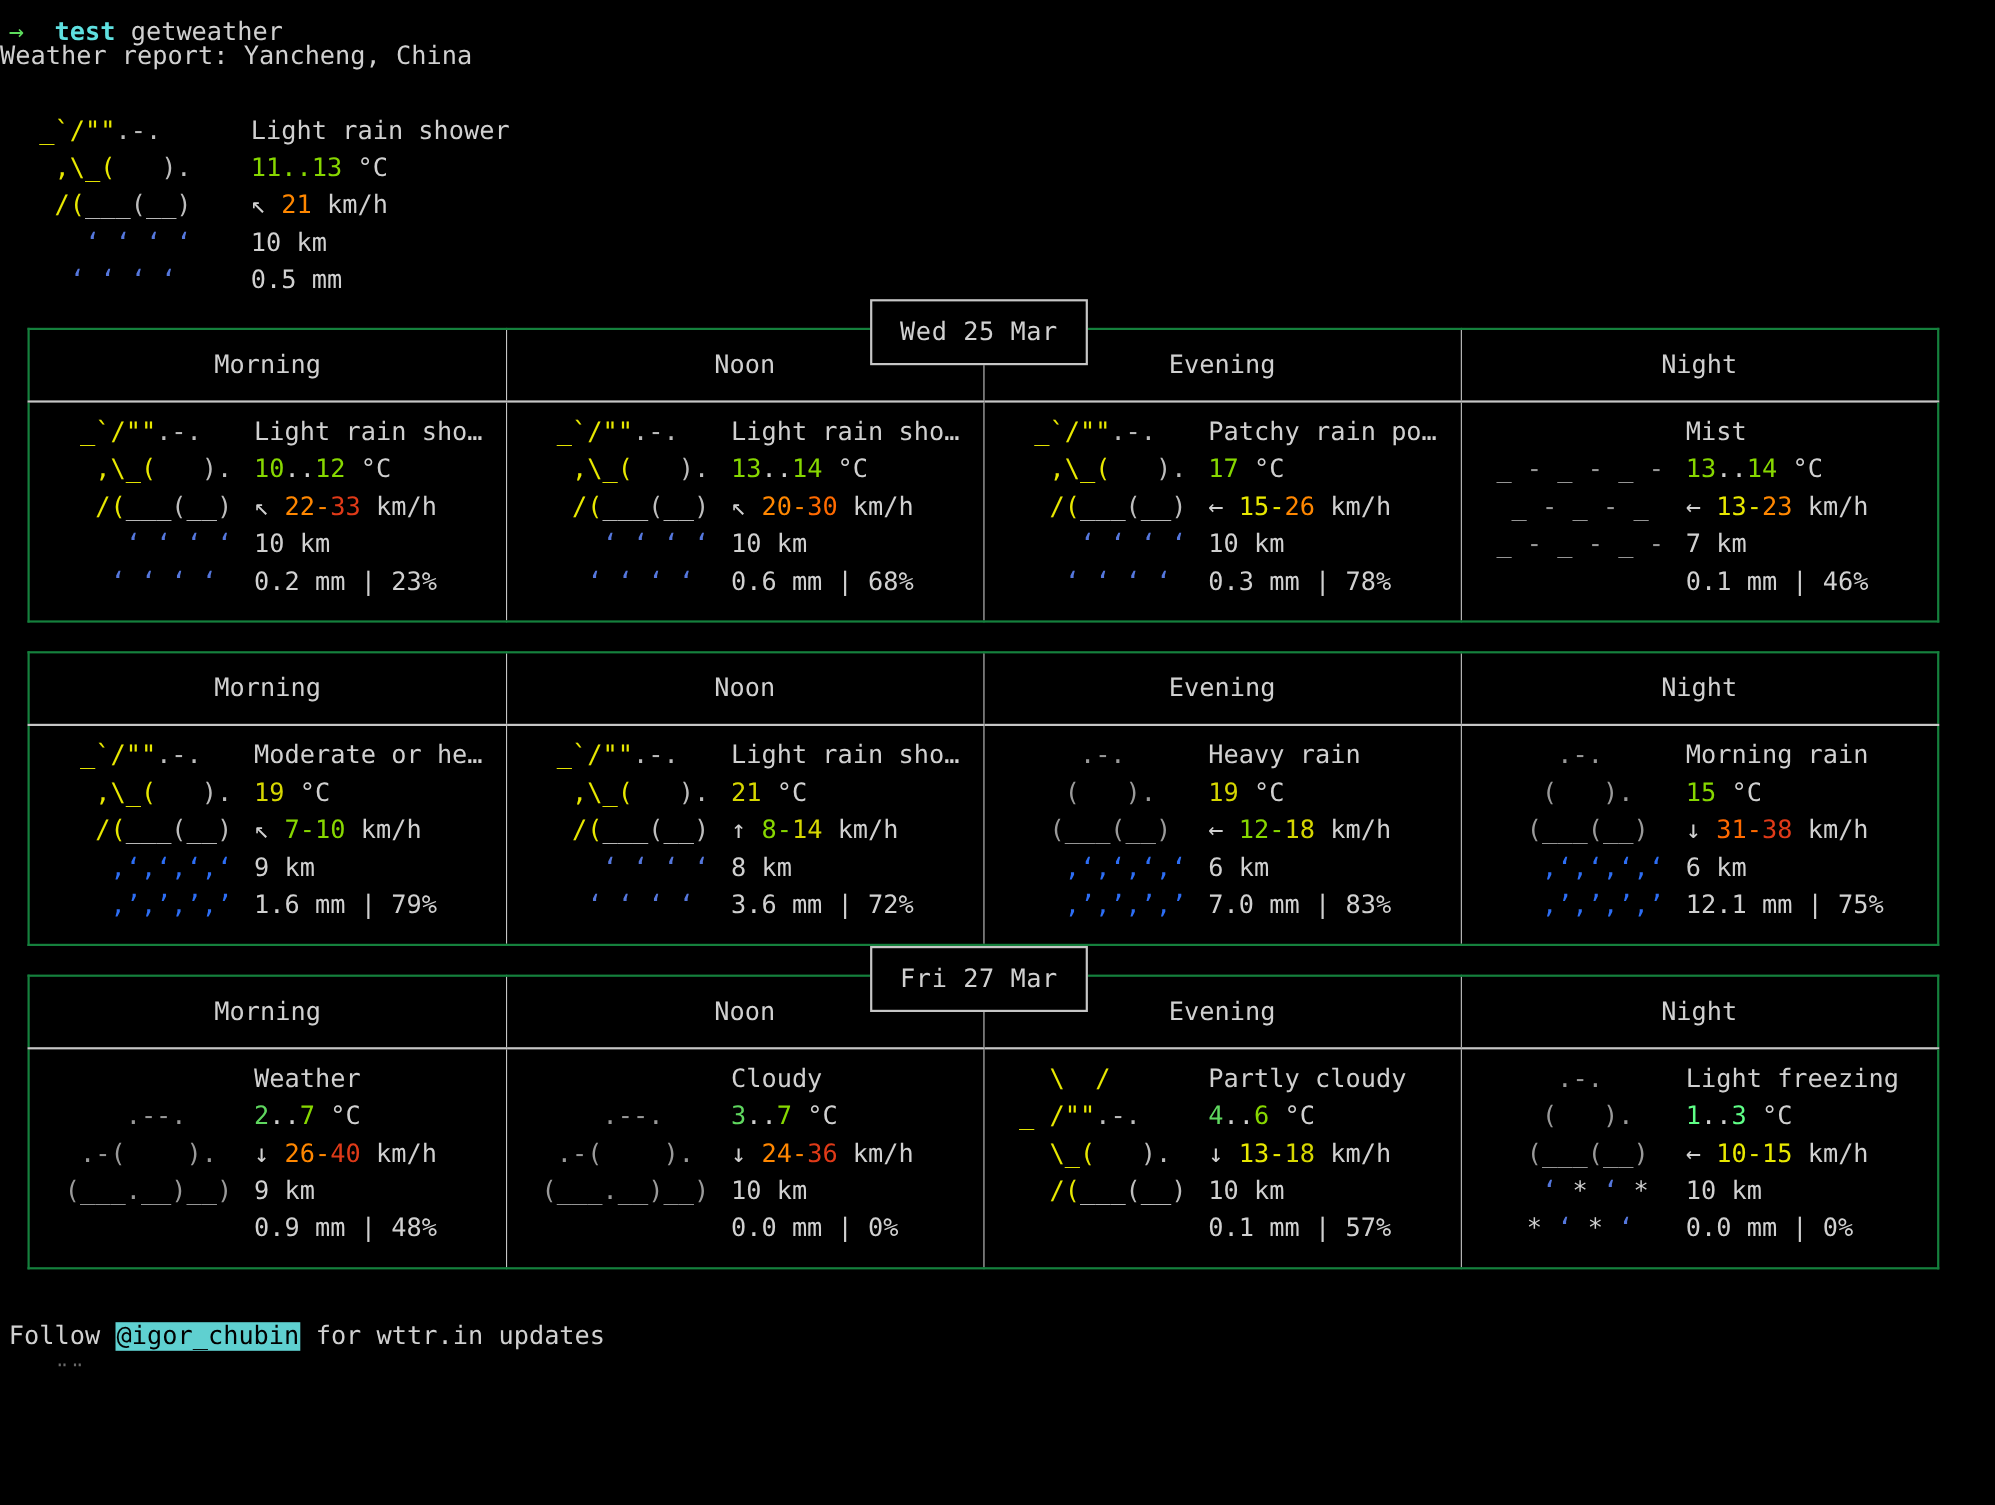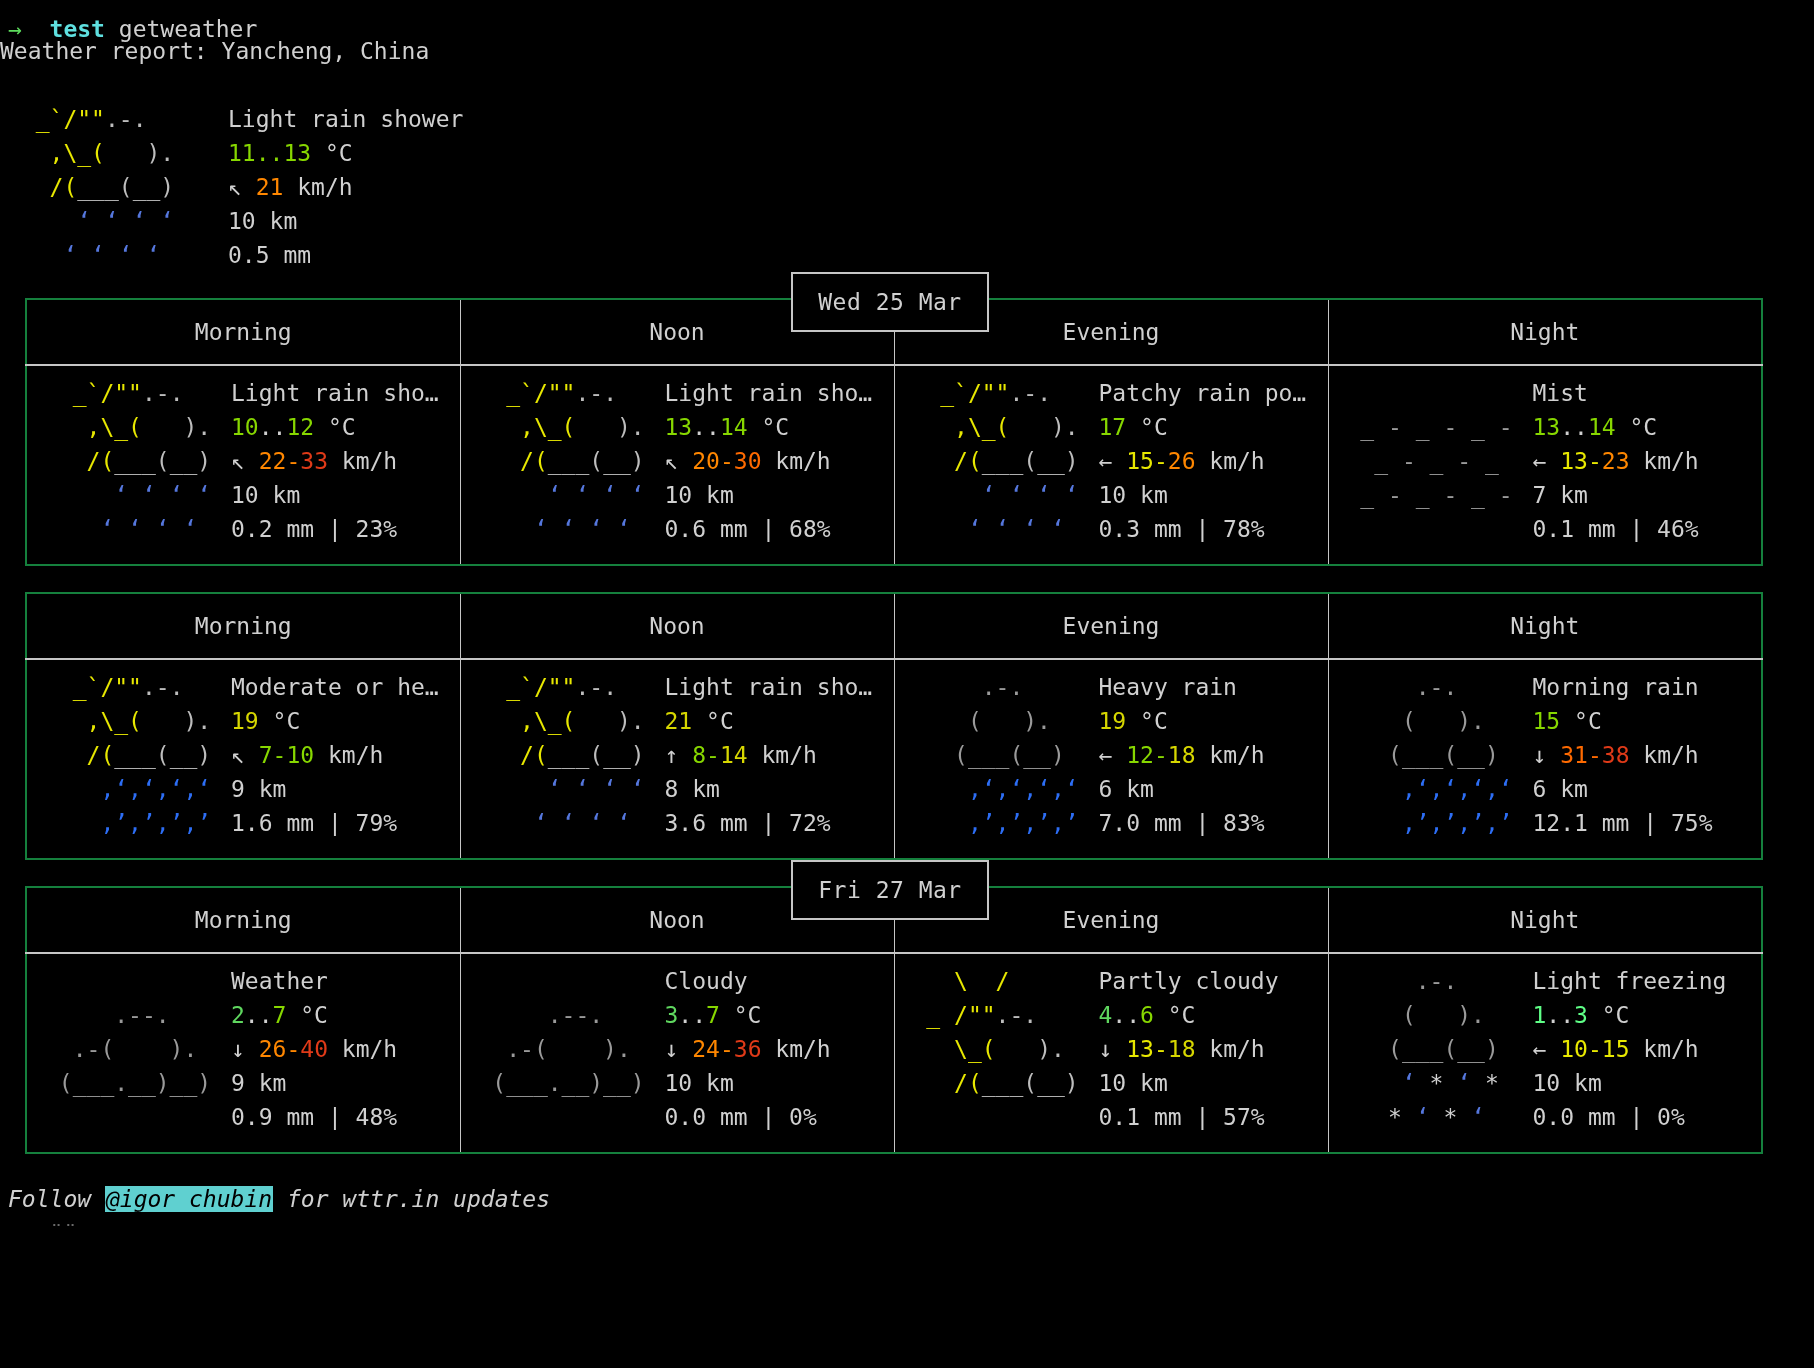--- a/index.html
+++ b/index.html
@@ -120,24 +120,23 @@
   .art.pad-top { padding-top: 34px; }
   .info {
     white-space: pre;
     line-height: 34px;
     flex: 1 1 auto;
     overflow: hidden;
   }
 
   
   .footer {
-    margin: 28px 0 0 8px;
-    white-space: pre;
-    color: #d0d0d0;
-    font-style: italic;
+    margin: 44px 0 0 8px;
+    white-space: pre;
+    color: #d0d0d0;
   }
   .hl {
     background: #5fd0d0;
     color: #000000;
     padding: 0 1px;
   }
   .cut-line {
     margin-left: 8px;
     white-space: pre;
     color: #6a6a6a;

